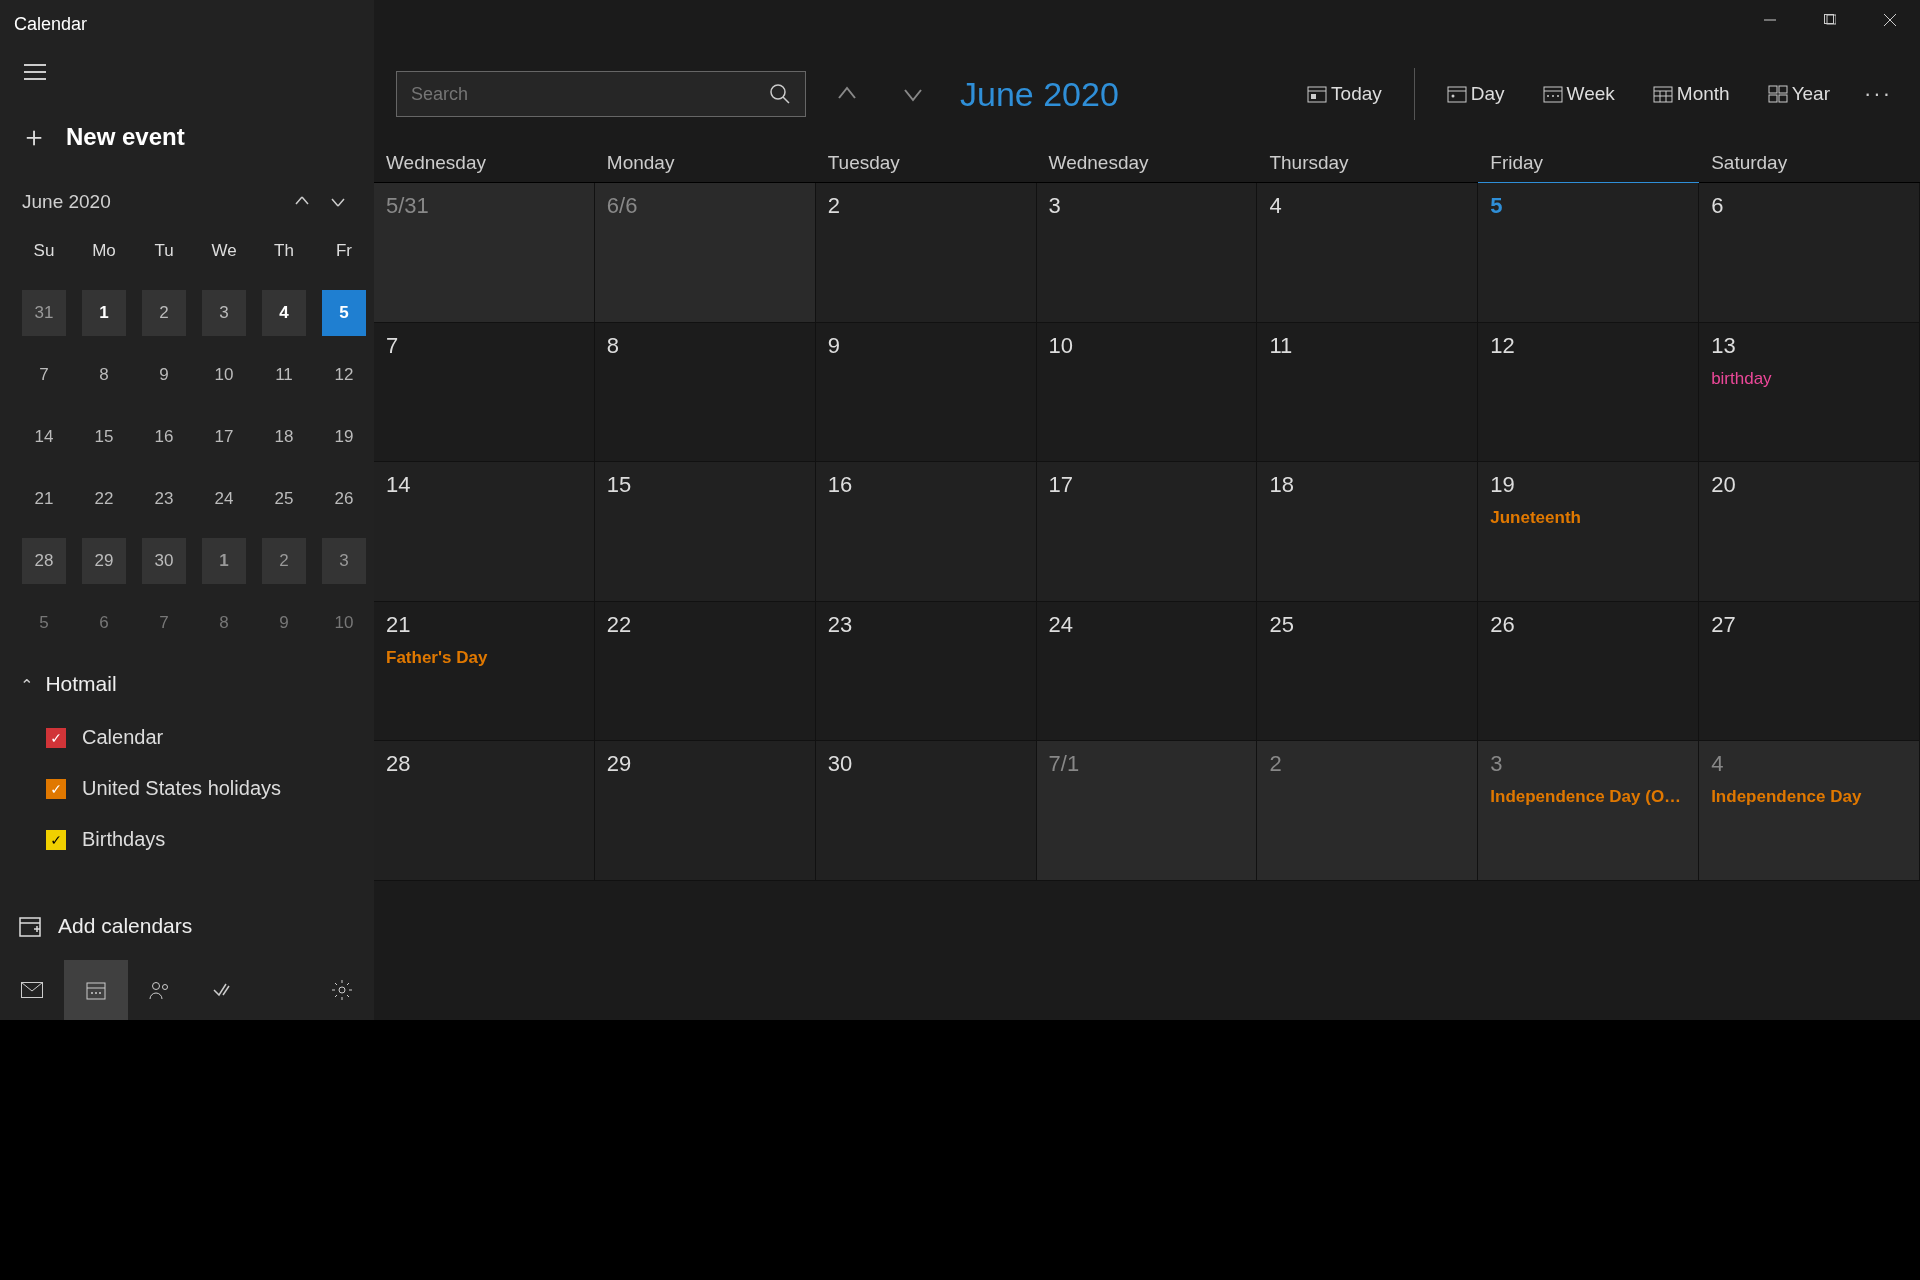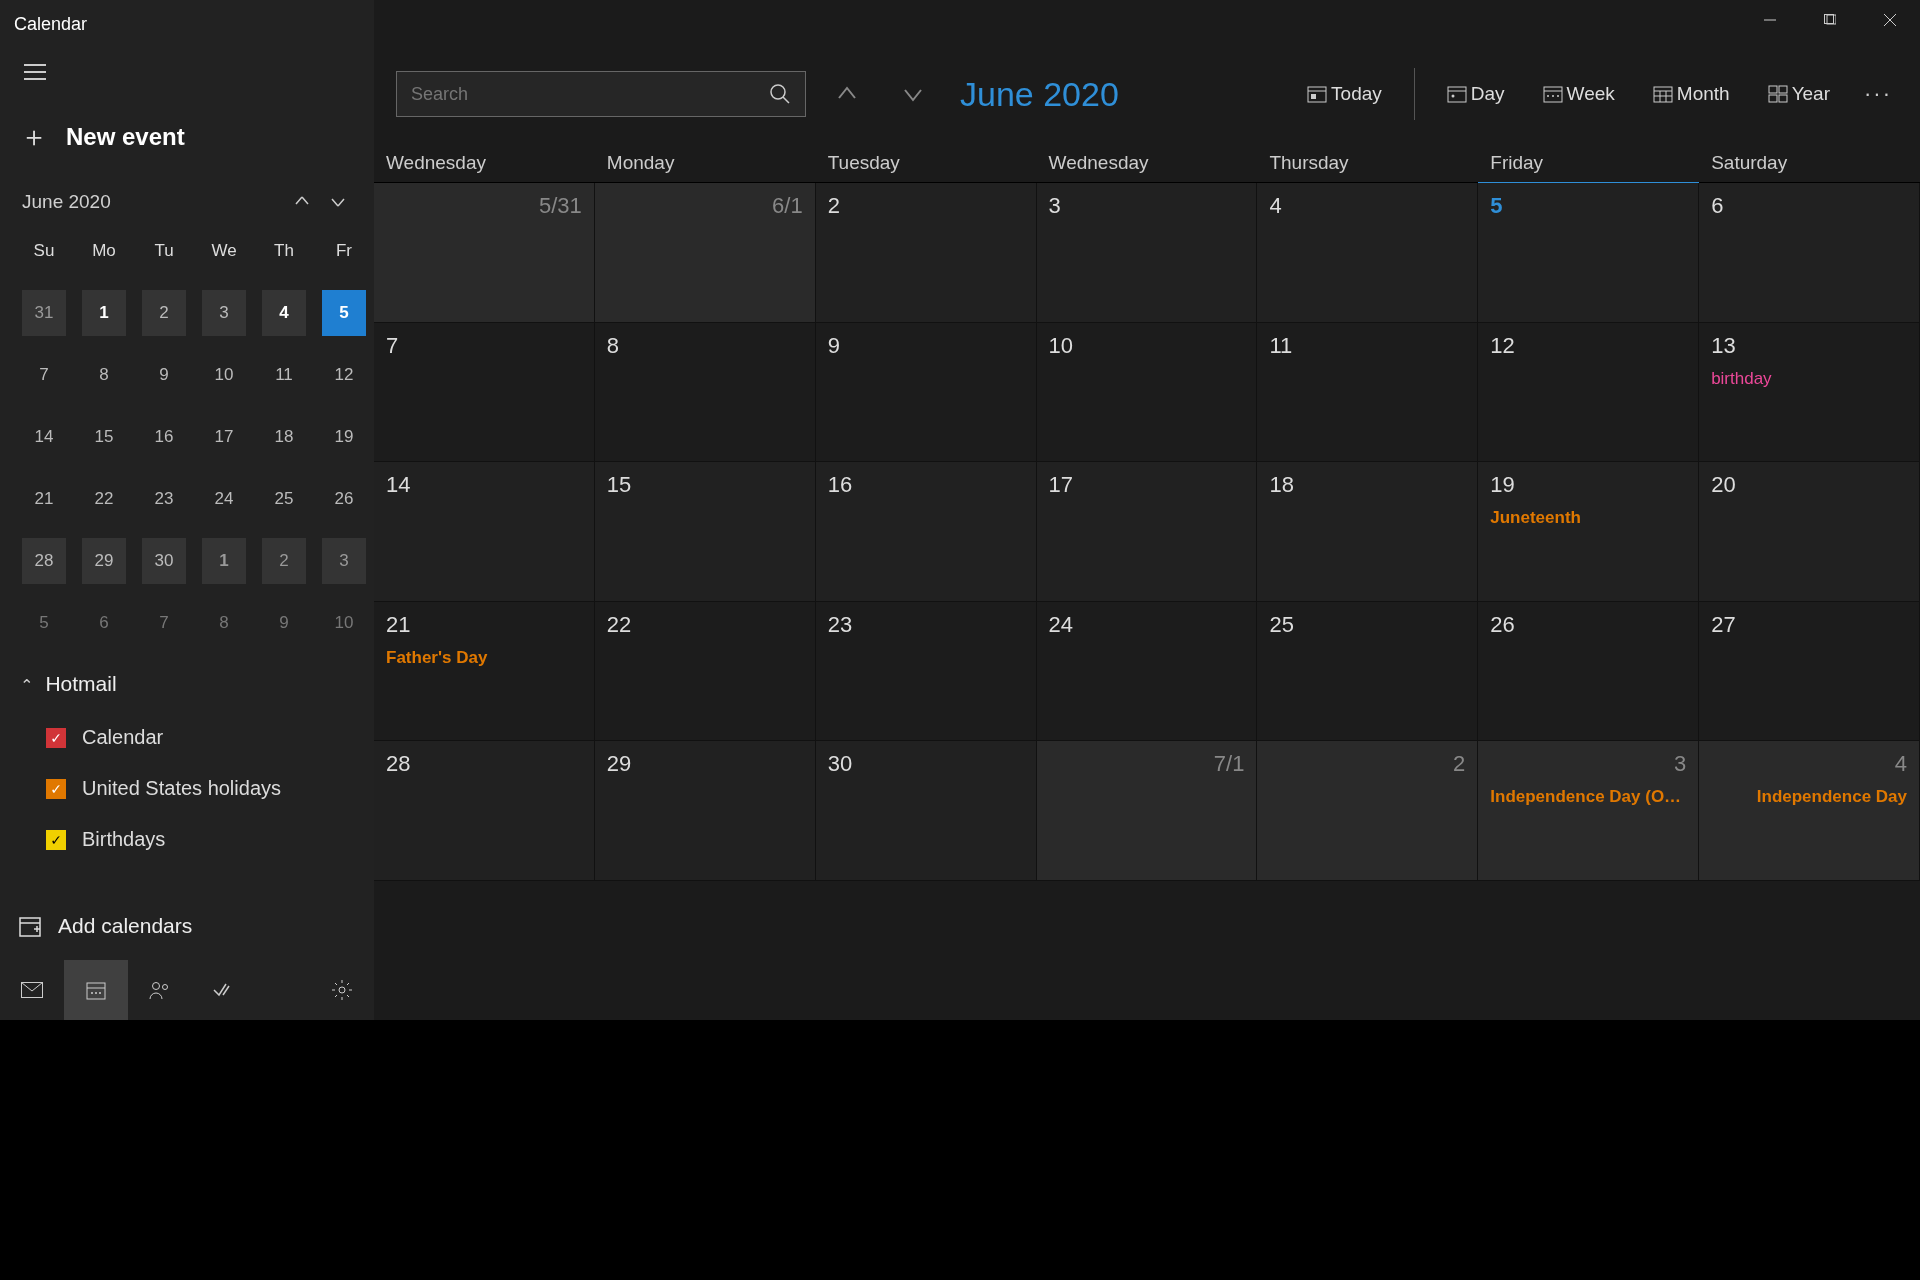--- a/index.html
+++ b/index.html
@@ -66,21 +66,21 @@
   .vs-sep { width:1px; height:52px; background:#555; margin:0 4px; }
   .vs-icon { width:20px; height:18px; }
   .dots { font-size:22px; letter-spacing:2px; color:#ccc; cursor:pointer; padding:0 6px; }
 
   .dow-row { display:grid; grid-template-columns: repeat(7, 1fr); border-bottom:1px solid #000; }
   .dow-col { padding:8px 12px; font-size:19px; color:#ccc; background:#1b1b1b; position:relative; }
   .dow-col.today-dow::after { content:""; position:absolute; left:0; right:0; bottom:-4px; height:4px; background:#2f8fd8; }
 
   .month-grid { flex:1; display:grid; grid-template-columns: repeat(7, 1fr); grid-template-rows: repeat(6, 1fr); }
   .day-cell { border-right:1px solid #111; border-bottom:1px solid #111; padding:10px 12px; font-size:22px; color:#ddd; background:#212121; position:relative; cursor:pointer; overflow:hidden; }
-  .day-cell.other-month { background:#2a2a2a; color:#888;text-align:right; }
+  .day-cell.other-month { background:#2a2a2a; color:#888; }
   .day-cell .daynum.today-num { color:#2f8fd8; font-weight:600; }
 
   .event { font-size:17px; margin-top:10px; white-space:nowrap; overflow:hidden; text-overflow:ellipsis; }
   .event.holiday { color:#e07800; font-weight:600; }
   .event.birthday { color:#ec4899; font-weight:400; }
 
   svg { display:block; }
 </style>
 </head>
 <body>
@@ -342,21 +342,21 @@
         <div class="dow-col">Thursday</div>
         <div class="dow-col today-dow">Friday</div>
         <div class="dow-col">Saturday</div>
       </div>
 
     <div class="month-grid" id="month-grid">
         <div class="day-cell other-month">
           <div class="daynum">5/31</div>
         </div>
         <div class="day-cell other-month">
-          <div class="daynum">6/1</div>
+          <div class="daynum">6/6</div>
         </div>
         <div class="day-cell">
           <div class="daynum">2</div>
         </div>
         <div class="day-cell">
           <div class="daynum">3</div>
         </div>
         <div class="day-cell">
           <div class="daynum">4</div>
         </div>

